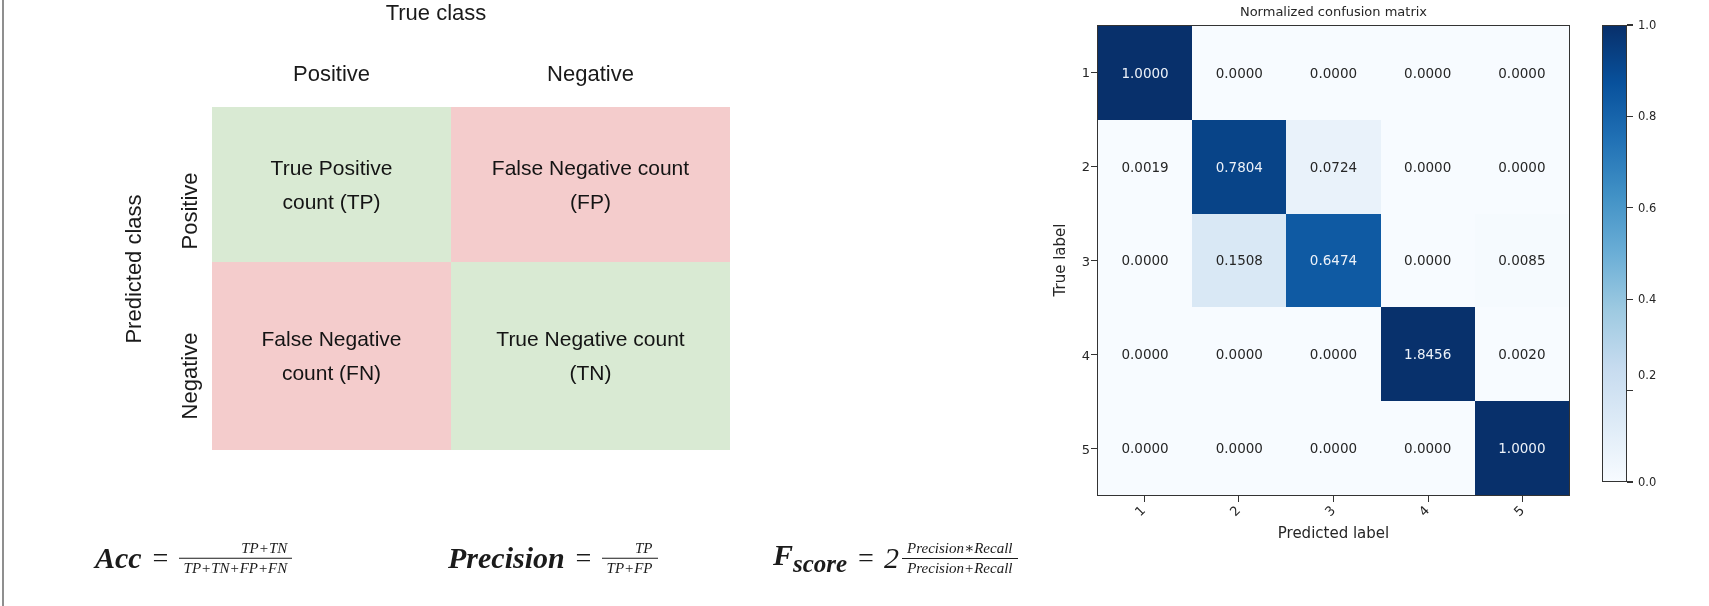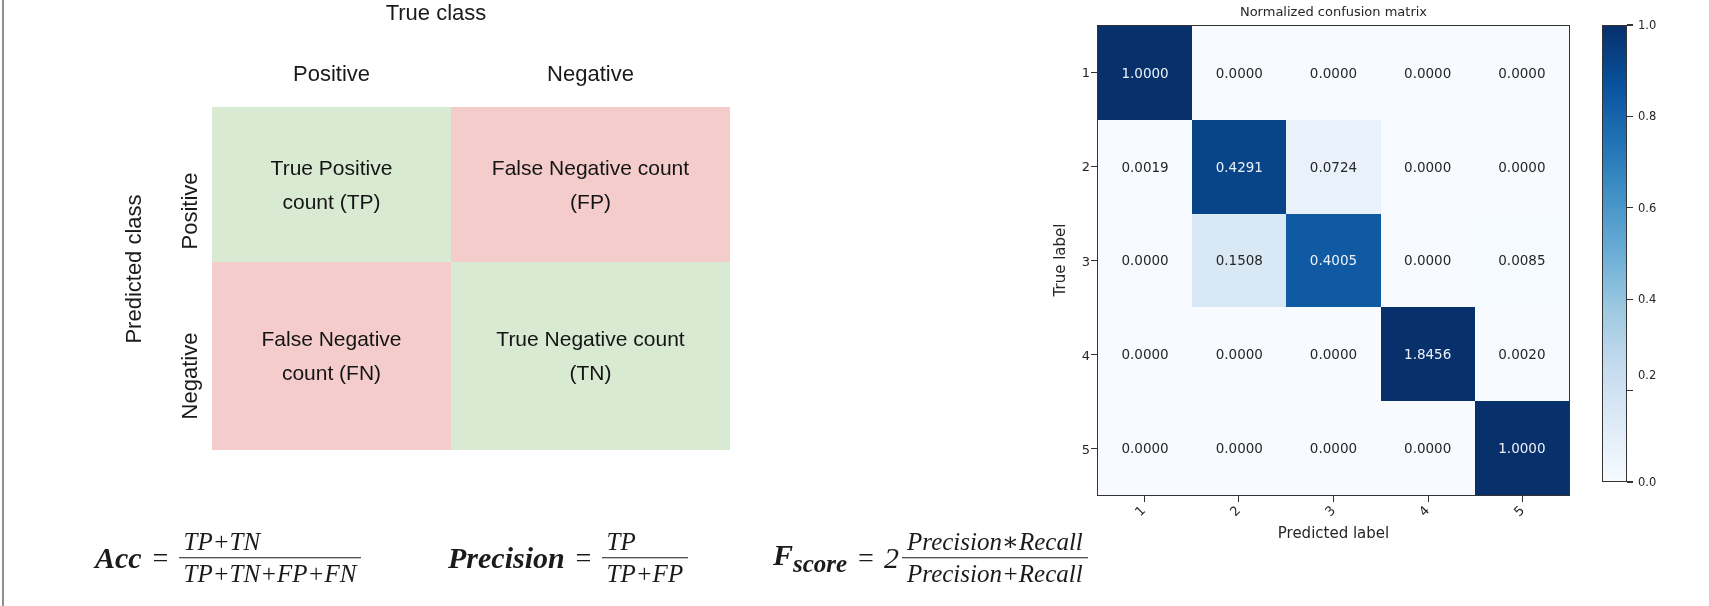--- a/index.html
+++ b/index.html
@@ -25,22 +25,22 @@
   .mismatch{background:var(--mismatch,#f4cccc);}
 
   
   .formula{position:absolute;top:558px;transform:translateY(-50%);
     display:flex;align-items:center;
     font-family:"Liberation Serif","DejaVu Serif",serif;font-style:italic;color:#1b1b1b;}
   .lhs{font-size:30px;font-weight:bold;}
   .lhs sub{font-size:25px;}
   .eq{font-size:28px;margin:0 9px;}
   .coef{font-size:30px;margin-right:3px;}
-  .frac{display:inline-flex;flex-direction:column;align-items:flex-start;
-    font-size:25px;line-height:1.25;text-align:center;}
+  .frac{display:inline-flex;flex-direction:column;align-items:flex-end;
+    font-size:15px;line-height:1.25;text-align:center;}
   .frac .num{padding:0 5px;}
   .frac .den{padding:0 5px;border-top:1.8px solid #1b1b1b;}
 
   
   .hm-title{position:absolute;left:1097px;top:4px;width:473px;text-align:center;
     font-size:13px;font-family:"DejaVu Sans",sans-serif;color:#262626;}
   .hm-grid{position:absolute;left:1097px;top:25px;width:473px;height:471px;
     display:grid;grid-template-columns:repeat(5,1fr);grid-template-rows:repeat(5,1fr);
     border:1.4px solid #333;box-sizing:border-box;background:#f7fbff;}
   .hm-cell{display:flex;align-items:center;justify-content:center;
@@ -123,27 +123,27 @@
 
 <section id="chart-section">
   <div class="hm-title">Normalized confusion matrix</div>
   <div class="hm-grid" id="hm-grid">
       <div class="hm-cell" style="background: rgb(8, 48, 107); color: rgb(237, 242, 249);">1.0000</div>
       <div class="hm-cell" style="background: rgb(247, 251, 255); color: rgb(38, 38, 38);">0.0000</div>
       <div class="hm-cell" style="background: rgb(247, 251, 255); color: rgb(38, 38, 38);">0.0000</div>
       <div class="hm-cell" style="background: rgb(247, 251, 255); color: rgb(38, 38, 38);">0.0000</div>
       <div class="hm-cell" style="background: rgb(247, 251, 255); color: rgb(38, 38, 38);">0.0000</div>
       <div class="hm-cell" style="background: rgb(247, 251, 255); color: rgb(38, 38, 38);">0.0019</div>
-      <div class="hm-cell" style="background: rgb(8, 68, 136); color: rgb(237, 242, 249);">0.4291</div>
+      <div class="hm-cell" style="background: rgb(8, 68, 136); color: rgb(237, 242, 249);">0.7804</div>
       <div class="hm-cell" style="background: rgb(233, 242, 250); color: rgb(38, 38, 38);">0.0724</div>
       <div class="hm-cell" style="background: rgb(247, 251, 255); color: rgb(38, 38, 38);">0.0000</div>
       <div class="hm-cell" style="background: rgb(247, 251, 255); color: rgb(38, 38, 38);">0.0000</div>
       <div class="hm-cell" style="background: rgb(247, 251, 255); color: rgb(38, 38, 38);">0.0000</div>
       <div class="hm-cell" style="background: rgb(217, 232, 245); color: rgb(38, 38, 38);">0.1508</div>
-      <div class="hm-cell" style="background: rgb(15, 90, 163); color: rgb(237, 242, 249);">0.4005</div>
+      <div class="hm-cell" style="background: rgb(15, 90, 163); color: rgb(237, 242, 249);">0.6474</div>
       <div class="hm-cell" style="background: rgb(247, 251, 255); color: rgb(38, 38, 38);">0.0000</div>
       <div class="hm-cell" style="background: rgb(245, 250, 254); color: rgb(38, 38, 38);">0.0085</div>
       <div class="hm-cell" style="background: rgb(247, 251, 255); color: rgb(38, 38, 38);">0.0000</div>
       <div class="hm-cell" style="background: rgb(247, 251, 255); color: rgb(38, 38, 38);">0.0000</div>
       <div class="hm-cell" style="background: rgb(247, 251, 255); color: rgb(38, 38, 38);">0.0000</div>
       <div class="hm-cell" style="background: rgb(8, 49, 108); color: rgb(237, 242, 249);">1.8456</div>
       <div class="hm-cell" style="background: rgb(247, 251, 255); color: rgb(38, 38, 38);">0.0020</div>
       <div class="hm-cell" style="background: rgb(247, 251, 255); color: rgb(38, 38, 38);">0.0000</div>
       <div class="hm-cell" style="background: rgb(247, 251, 255); color: rgb(38, 38, 38);">0.0000</div>
       <div class="hm-cell" style="background: rgb(247, 251, 255); color: rgb(38, 38, 38);">0.0000</div>

